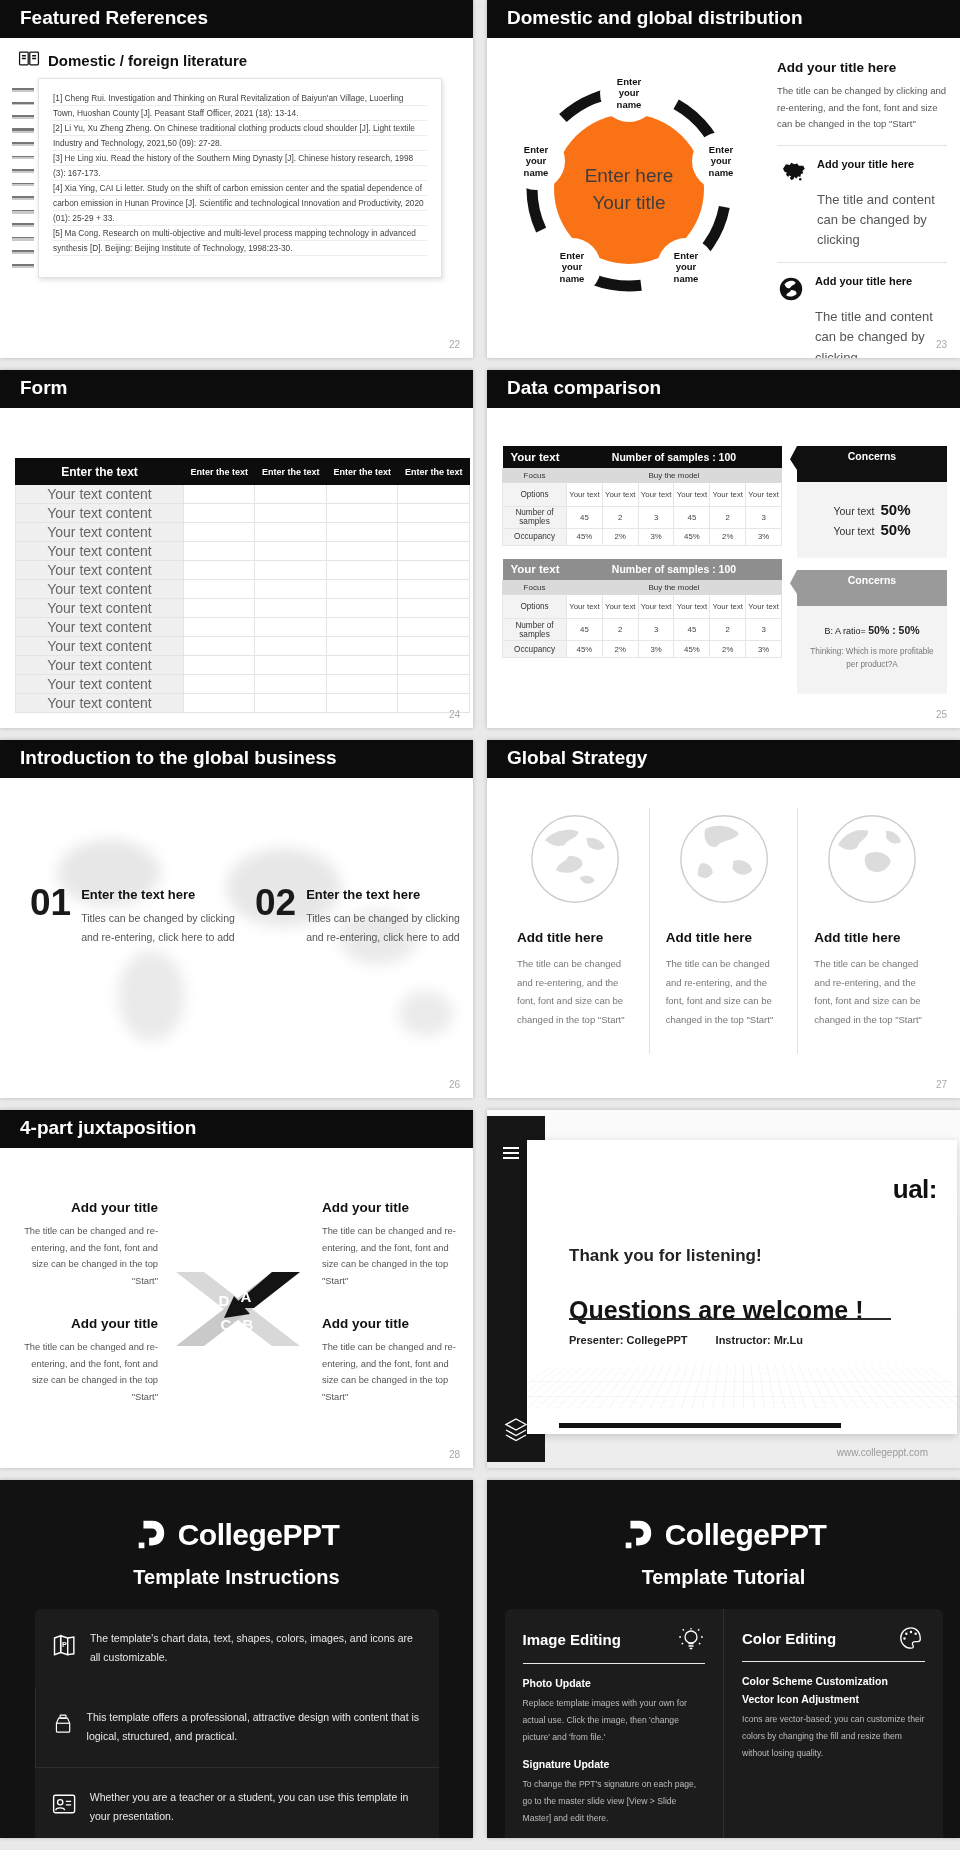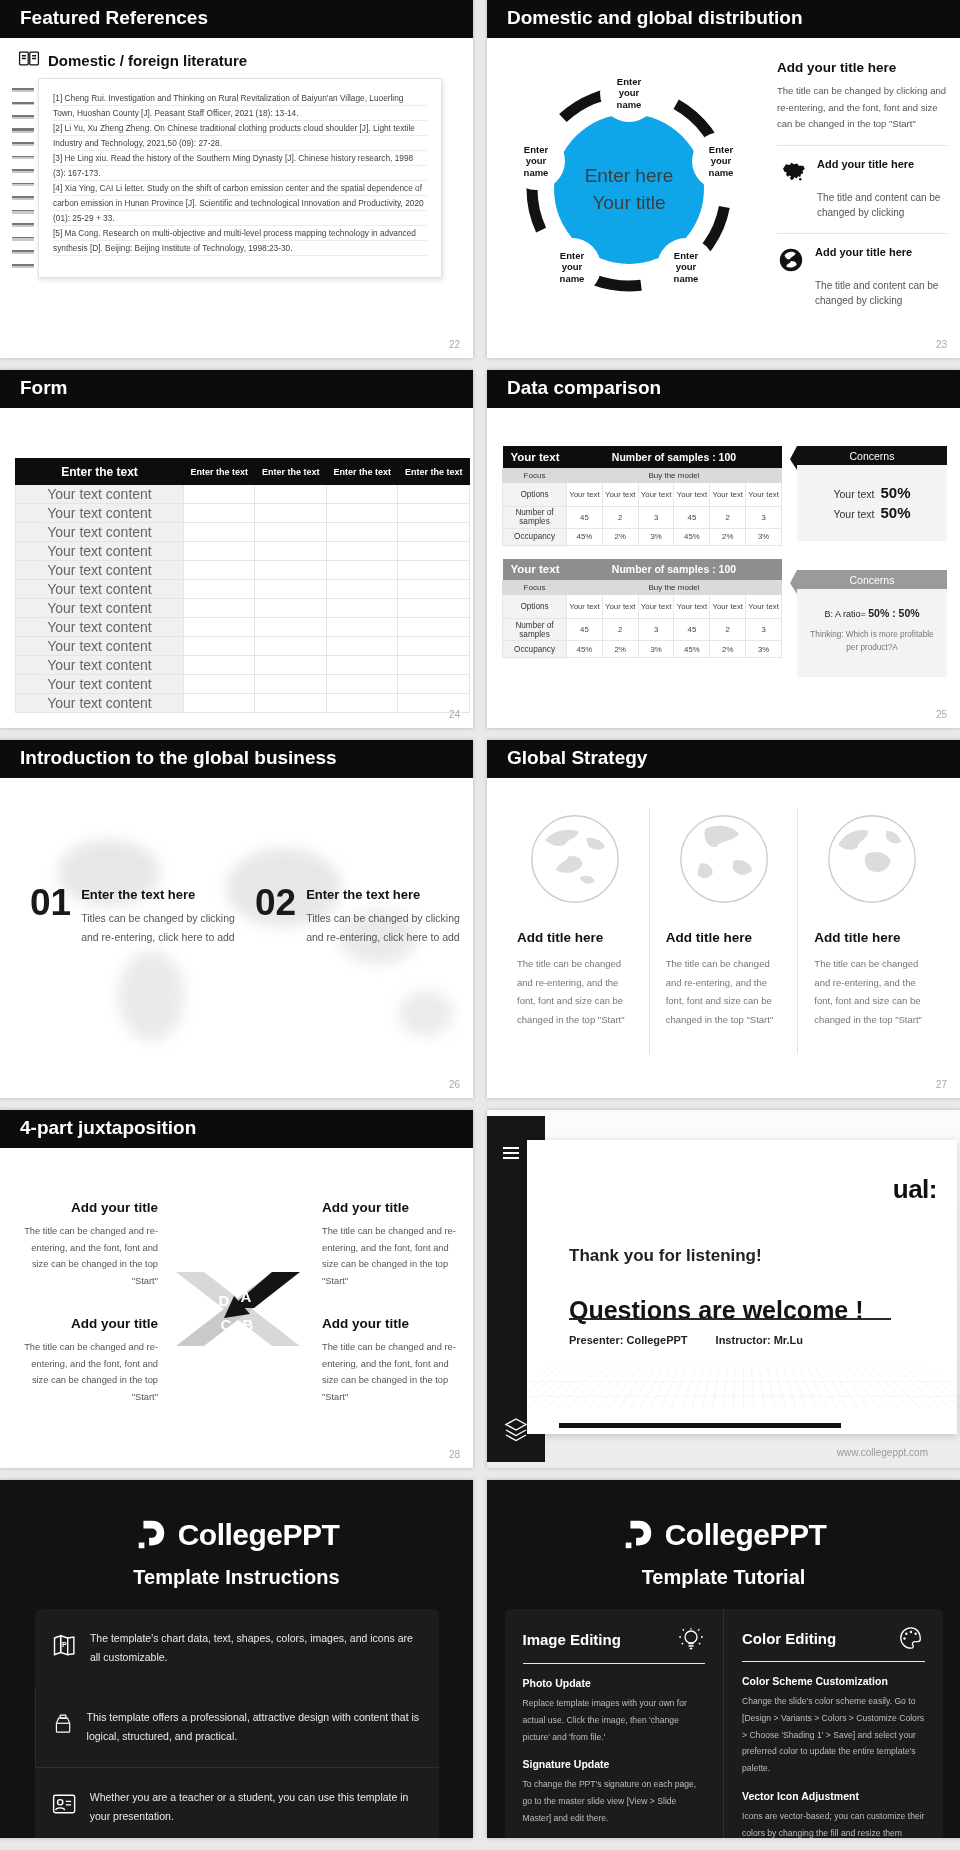--- a/index.html
+++ b/index.html
@@ -18,33 +18,33 @@
     background:repeating-linear-gradient(to bottom,transparent 0 4px,#777 4px 6px,#c9c9c9 6px 8px,transparent 8px 13.5px);}
   .refcard{position:absolute;left:38px;top:78px;width:404px;height:200px;background:#fff;border:1px solid #e2e2e2;
     box-shadow:1px 2px 5px rgba(0,0,0,.13);padding:12px 14px 0;}
   .reflines{font-size:8.3px;color:#3f3f3f;line-height:15px;min-height:172px;
     background:repeating-linear-gradient(to bottom,transparent 0 14px,#ececec 14px 15px);}
   .reflines p{margin:0;}
 
   
   .ring{position:absolute;left:26px;top:50px;width:232px;height:278px;}
   .arcs{position:absolute;inset:0;}
-  .ctr{position:absolute;left:41px;top:64px;width:150px;height:150px;border-radius:50%;background:#0ea5e9;
+  .ctr{position:absolute;left:41px;top:64px;width:150px;height:150px;border-radius:50%;background:#f97316;
     display:flex;flex-direction:column;justify-content:center;text-align:center;color:#3d3d3d;font-size:19px;line-height:27px;}
   .node{position:absolute;width:58px;height:58px;border-radius:50%;background:#fff;display:flex;align-items:center;
     justify-content:center;text-align:center;font-size:9.5px;font-weight:700;line-height:11.5px;color:#111;padding:6px;}
   .n-top{left:87px;top:14px}.n-left{left:-6px;top:82px}.n-right{left:179px;top:82px}
   .n-bl{left:30px;top:188px}.n-br{left:144px;top:188px}
   .p23{position:absolute;left:290px;top:60px;width:170px;}
   .p23 h3{font-size:13.5px;margin:0 0 8px;color:#111;}
   .p23 .bd{font-size:9.5px;color:#555;line-height:1.75;}
   .sep{border-top:1px solid #e3e3e3;margin:12px 0;}
   .itm{display:flex;gap:10px;align-items:flex-start;}
   .itm .tt{font-size:11px;font-weight:700;margin:0 0 4px;color:#111;}
-  .itm .bb{font-size:10px;color:#555;line-height:1.55;margin-top:20px;}
+  .itm .bb{font-size:13px;color:#555;line-height:1.55;margin-top:20px;}
 
   
   .form-wrap{position:absolute;left:15px;top:76px;right:3px;margin-top:12px;}
   table.form{width:100%;border-collapse:collapse;}
   .form th{background:#0d0d0d;color:#fff;font-weight:700;height:26px;border:1px solid #0d0d0d;}
   .form th:first-child{font-size:12px;width:37%;}
   .form th+th{font-size:9px;}
   .form td{border:1px solid #e4e4e4;height:18.5px;font-size:14px;color:#666;text-align:center;}
   .form td:first-child{background:#f0f0f0;}
 
@@ -57,21 +57,21 @@
   .t1 th{background:#0d0d0d;}
   .t2 th{background:#8e8e8e;}
   .dc td{border:1px solid #e6e6e6;font-size:7.8px;color:#444;text-align:center;}
   .dc .focus td{background:#dadada;height:14px;font-size:8px;color:#333;border-color:#dadada;}
   .dc .lab{background:#f3f3f3;font-size:8.2px;color:#333;}
   .dc .r-opt td{height:24px;}
   .dc .r-num td{height:22px;}
   .dc .r-occ td{height:17px;}
   .concern{position:absolute;left:310px;width:150px;}
   .c1{top:76px}.c2{top:200px}
-  .chead{height:19px;color:#fff;font-weight:400;font-size:10.5px;text-align:center;line-height:20px;position:relative;}
+  .chead{height:36px;color:#fff;font-weight:700;font-size:10.5px;text-align:center;line-height:20px;position:relative;}
   .c1 .chead{background:#101010;}
   .c2 .chead{background:#9a9a9a;}
   .chead::before{content:"";position:absolute;left:-7px;top:0;width:7px;height:24px;
     clip-path:polygon(100% 0,100% 100%,0 55%);background:inherit;}
   .cbody{background:#f3f3f3;text-align:center;}
   .c1 .cbody{padding:16px 10px;height:76px;}
   .row5050{font-size:10.5px;color:#333;margin:3px 0;}
   .row5050 b{font-size:15px;color:#111;font-weight:600;margin-left:6px;}
   .c2 .cbody{padding:14px 10px;height:88px;}
   .ratio{font-size:9px;color:#222;margin:4px 0 9px;}
@@ -680,20 +680,19 @@
               <g fill="#fff">
                 <circle cx="10" cy="9.5" r="1.3"></circle>
                 <circle cx="15" cy="7.5" r="1.3"></circle>
                 <circle cx="20" cy="9.5" r="1.3"></circle>
                 <circle cx="8" cy="14.5" r="1.3"></circle>
               </g>
             </svg>
         </div>
         <hr class="rule31">
         <p class="s31h">Color Scheme Customization</p>
-        <p class="s31b">Change the slide's color scheme easily. Go to [Design &gt; Variants &gt; Colors &gt; Customize Colors &gt; Choose 'Shading 1' &gt; Save] and select your preferred color to update the entire template's palette.</p>
         <p class="s31h">Vector Icon Adjustment</p>
         <p class="s31b">Icons are vector-based; you can customize their colors by changing the fill and resize them without losing quality.</p>
       </div>
     </div>
   </div>
 
 </div>
 
 </body></html>

